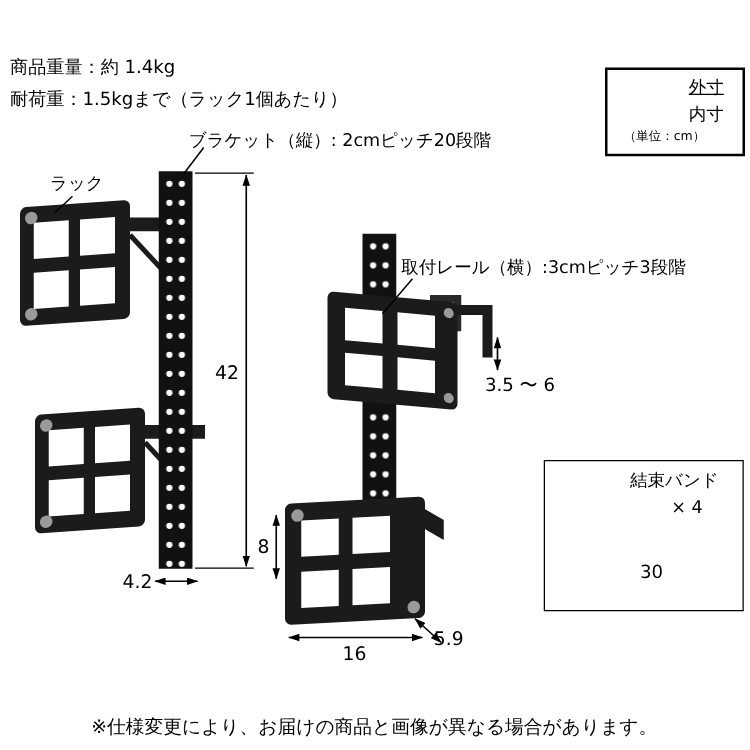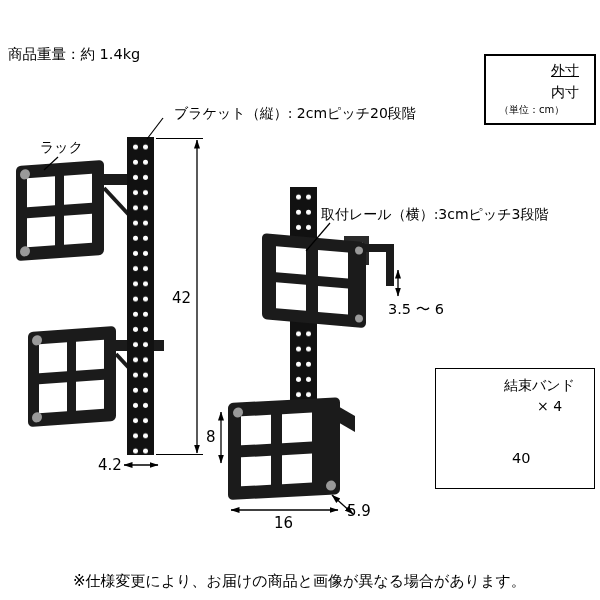--- a/index.html
+++ b/index.html
@@ -143,34 +143,35 @@
       <line x1="451" y1="398" x2="563" y2="466" stroke="#111" stroke-width="3.6"></line>
       <rect x="-8" y="-6" width="16" height="12" rx="2" fill="#111" transform="translate(570,470) rotate(31)"></rect>
       <line x1="577" y1="476" x2="586" y2="481" stroke="#111" stroke-width="2"></line>
     </g>
   </svg>
 
   <div class="box" style="left:484px;top:54px;width:112px;height:71px;"></div>
   <div class="box thinbox" style="left:435px;top:368px;width:160px;height:121px;"></div>
 
   <span class="t" style="left:8px;top:45px;font-size:14.5px;">商品重量：約 1.4kg</span>
+  <span class="t" style="left:8px;top:71px;font-size:14.5px;">耐荷重：1.5kgまで（ラック1個あたり）</span>
 
-  <span class="t" style="left:174px;top:105px;">ブラケット（縦）: 2cmピッチ20段階</span>
+  <span class="t" style="left:151px;top:105px;">ブラケット（縦）: 2cmピッチ20段階</span>
   <span class="t" style="left:40px;top:139px;">ラック</span>
   <span class="t" style="left:321px;top:206px;">取付レール（横）:3cmピッチ3段階</span>
 
   <span class="t dim" style="left:172px;top:289px;">42</span>
   <span class="t dim" style="left:98px;top:456px;">4.2</span>
   <span class="t" style="left:388px;top:300px;font-size:14.5px;">3.5 〜 6</span>
   <span class="t dim" style="left:206px;top:428px;">8</span>
   <span class="t dim" style="left:274px;top:514px;">16</span>
   <span class="t dim" style="left:347px;top:502px;">5.9</span>
 
   <span class="t" style="left:551px;top:62px;text-decoration:underline;">外寸</span>
   <span class="t" style="left:551px;top:84px;text-align:center;">内寸</span>
   <span class="t" style="left:489px;top:104px;font-size:10px;margin-left:10px;">（単位：cm）</span>
 
   <span class="t" style="left:504px;top:377px;">結束バンド</span>
   <span class="t" style="left:537px;top:398px;">× 4</span>
-  <span class="t" style="left:512px;top:449px;font-size:14.5px;">40</span>
+  <span class="t" style="left:512px;top:449px;font-size:14.5px;">30</span>
 
   <span class="t" style="left:73px;top:546px;font-size:15px;margin-top:26px;">※仕様変更により、お届けの商品と画像が異なる場合があります。</span>
 </div>
 
 </body></html>

